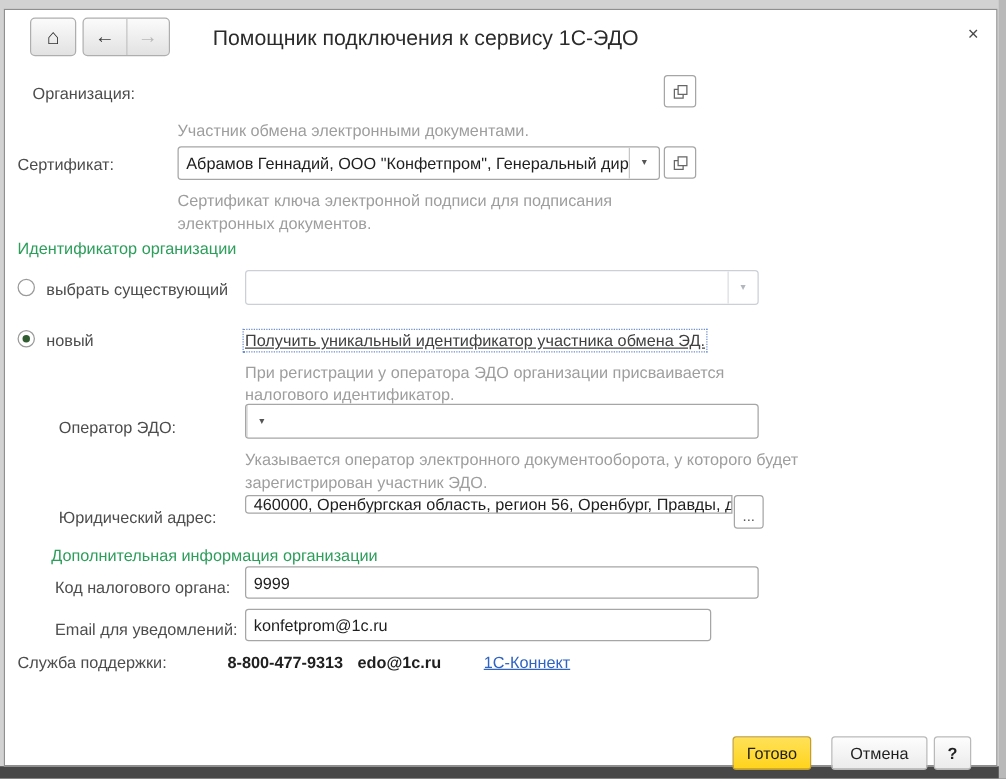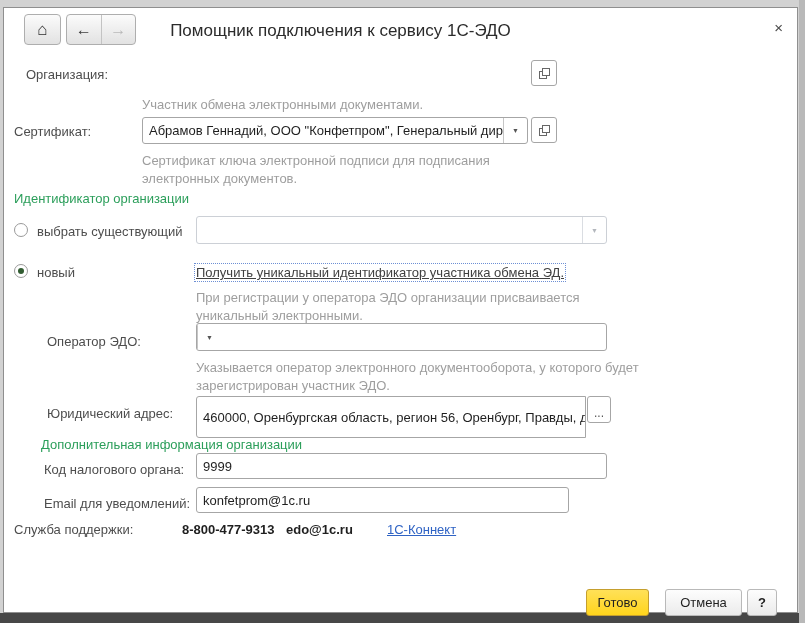--- a/index.html
+++ b/index.html
@@ -111,32 +111,32 @@
     <div class="fieldbox disabled" style="left:192px;top:208px;width:411px;height:28px;">
       <div class="fieldtext"></div>
       <div class="dd">
         <span>▼</span>
       </div>
     </div>
 
     <div class="radio checked" style="left:10px;top:256px;"></div>
     <div class="lbl" style="left:33px;top:257px;">новый</div>
     <div class="link focused" style="left:192px;top:257px;color:#404040;">Получить уникальный идентификатор участника обмена ЭД.</div>
-    <div class="hint" style="left:192px;top:281px;width:445px;">При регистрации у оператора ЭДО организации присваивается уникальный электронными.</div>
+    <div class="hint" style="left:192px;top:281px;width:445px;">При регистрации у оператора ЭДО организации присваивается налогового идентификатор.</div>
 
     <div class="lbl" style="left:43px;top:326px;">Оператор ЭДО:</div>
     <div class="fieldbox" style="left:192px;top:315px;width:411px;height:28px;">
       <div class="dd">
         <span>▼</span>
       </div>
     </div>
     <div class="hint" style="left:192px;top:351px;width:445px;">Указывается оператор электронного документооборота, у которого будет зарегистрирован участник ЭДО.</div>
 
     <div class="lbl" style="left:43px;top:398px;">Юридический адрес:</div>
-    <div class="fieldbox" style="left:192px;top:388px;width:390px;height:42px;border-radius:3px 0 0 3px;text-align:center;">
+    <div class="fieldbox" style="left:192px;top:388px;width:390px;height:15px;border-radius:3px 0 0 3px;text-align:center;">
       <div class="fieldtext">460000, Оренбургская область, регион 56, Оренбург, Правды, д</div>
     </div>
     <div class="morebtn" style="left:583px;top:388px;height:27px;">
       <span>...</span>
     </div>
 
     <div class="ghead" style="left:37px;top:429px;color:#2b9e5a;">Дополнительная информация организации</div>
 
     <div class="lbl" style="left:40px;top:454px;">Код налогового органа:</div>
     <div class="fieldbox" style="left:192px;top:445px;width:411px;height:26px;">

